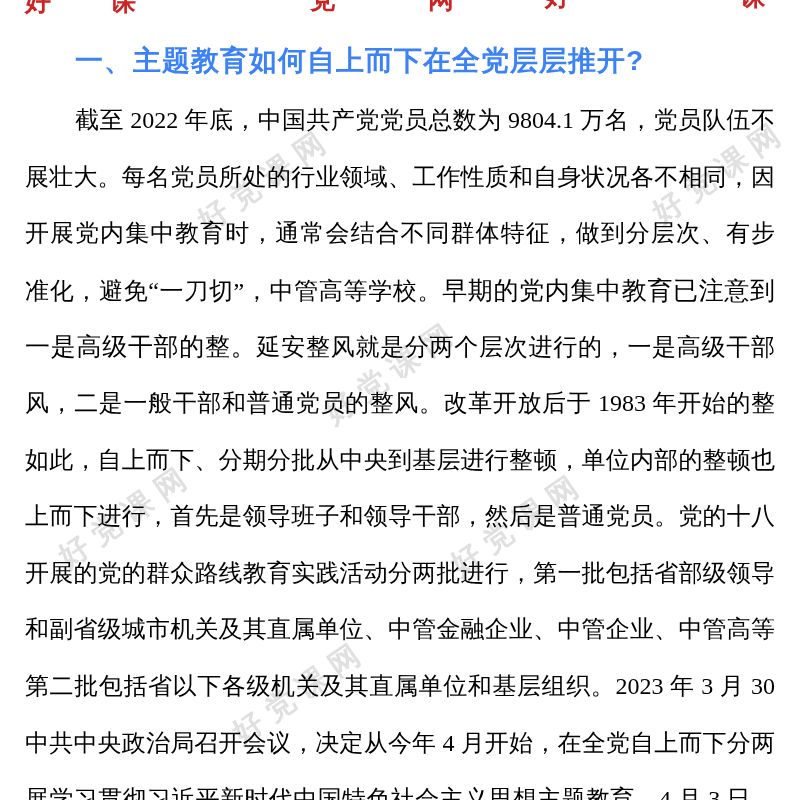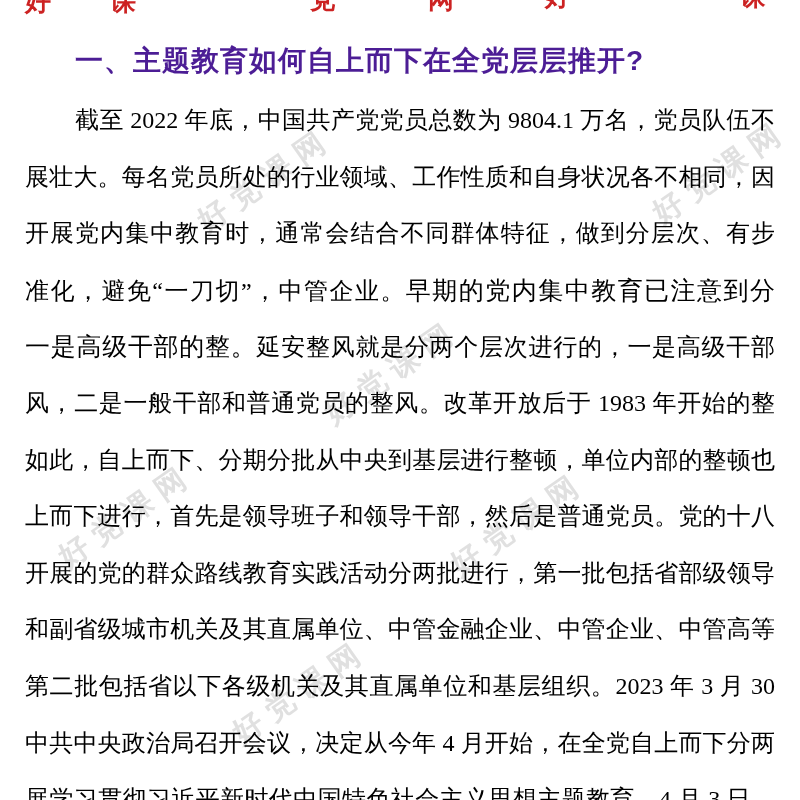--- a/index.html
+++ b/index.html
@@ -45,21 +45,21 @@
     position: absolute;
     left: 75px;
     top: 44px;
     z-index: 1;
     margin: 0;
     font-family: "Liberation Sans", "DejaVu Sans", sans-serif;
     font-size: 28px;
     line-height: 34px;
     font-weight: bold;
     letter-spacing: 1px;
-    color: #4c1d95;
+    color: #3b82f6;
   }
   .body-text {
     position: absolute;
     left: 25px;
     right: 25px;
     top: 92px;
     z-index: 1;
   }
   .line {
     height: 56.6px;
@@ -92,21 +92,21 @@
       <div class="watermark" style="left: 392px; top: 372px; color: rgba(160, 160, 160, 0.32);">好党课网</div>
       <div class="watermark" style="left: 126px; top: 516px; color: rgba(160, 160, 160, 0.32);">好党课网</div>
       <div class="watermark" style="left: 518px; top: 524px; color: rgba(160, 160, 160, 0.32);">好党课网</div>
       <div class="watermark" style="left: 300px; top: 692px; color: rgba(160, 160, 160, 0.32);">好党课网</div>
     </div>
   <h1 class="heading">一、主题教育如何自上而下在全党层层推开?</h1>
   <div class="body-text">
       <div class="line indent"><span class="seg">截至 2022 年底，中国共产党党员总数为 9804.1 万名，党员队伍不断发</span></div>
       <div class="line"><span class="seg">展壮大。每名党员所处的行业领域、工作性质和自身状况各不相同，因此在</span></div>
       <div class="line"><span class="seg">开展党内集中教育时，通常会结合不同群体特征，做到分层次、有步骤、精</span></div>
-      <div class="line"><span class="seg">准化，避免“一刀切”，中管企业。</span><span class="seg seg-bold">早期的党内集中教育已注意到分</span></div>
+      <div class="line"><span class="seg">准化，避免“一刀切”，中管高等学校。</span><span class="seg seg-bold">早期的党内集中教育已注意到分</span></div>
       <div class="line"><span class="seg seg-bold">一是高级干部的整。</span><span class="seg">延安整风就是分两个层次进行的，一是高级干部的整</span></div>
       <div class="line"><span class="seg">风，二是一般干部和普通党员的整风。改革开放后于 1983 年开始的整党也是</span></div>
       <div class="line"><span class="seg">如此，自上而下、分期分批从中央到基层进行整顿，单位内部的整顿也是自</span></div>
       <div class="line"><span class="seg">上而下进行，首先是领导班子和领导干部，然后是普通党员。党的十八大后</span></div>
       <div class="line"><span class="seg">开展的党的群众路线教育实践活动分两批进行，第一批包括省部级领导机关</span></div>
       <div class="line"><span class="seg">和副省级城市机关及其直属单位、中管金融企业、中管企业、中管高等学校，</span></div>
       <div class="line"><span class="seg">第二批包括省以下各级机关及其直属单位和基层组织。2023 年 3 月 30 日，</span></div>
       <div class="line"><span class="seg">中共中央政治局召开会议，决定从今年 4 月开始，在全党自上而下分两批开</span></div>
       <div class="line"><span class="seg">展学习贯彻习近平新时代中国特色社会主义思想主题教育，4 月 3 日，在学</span></div>
     </div>

